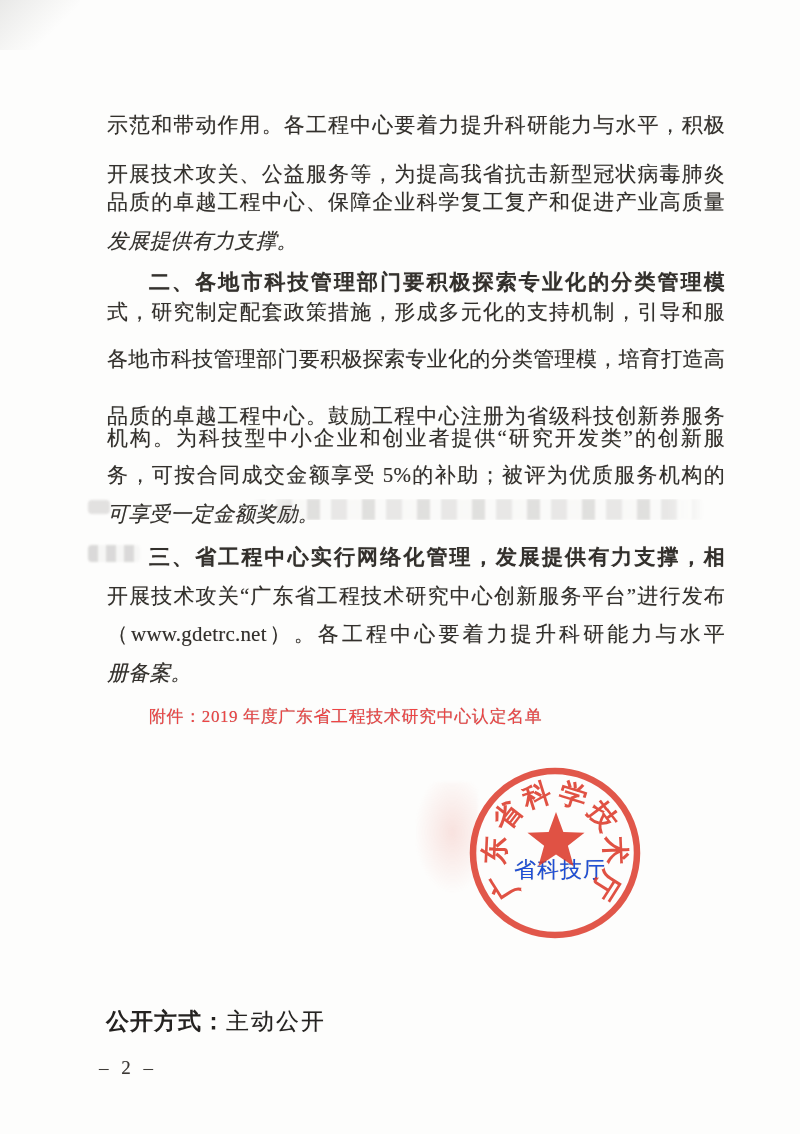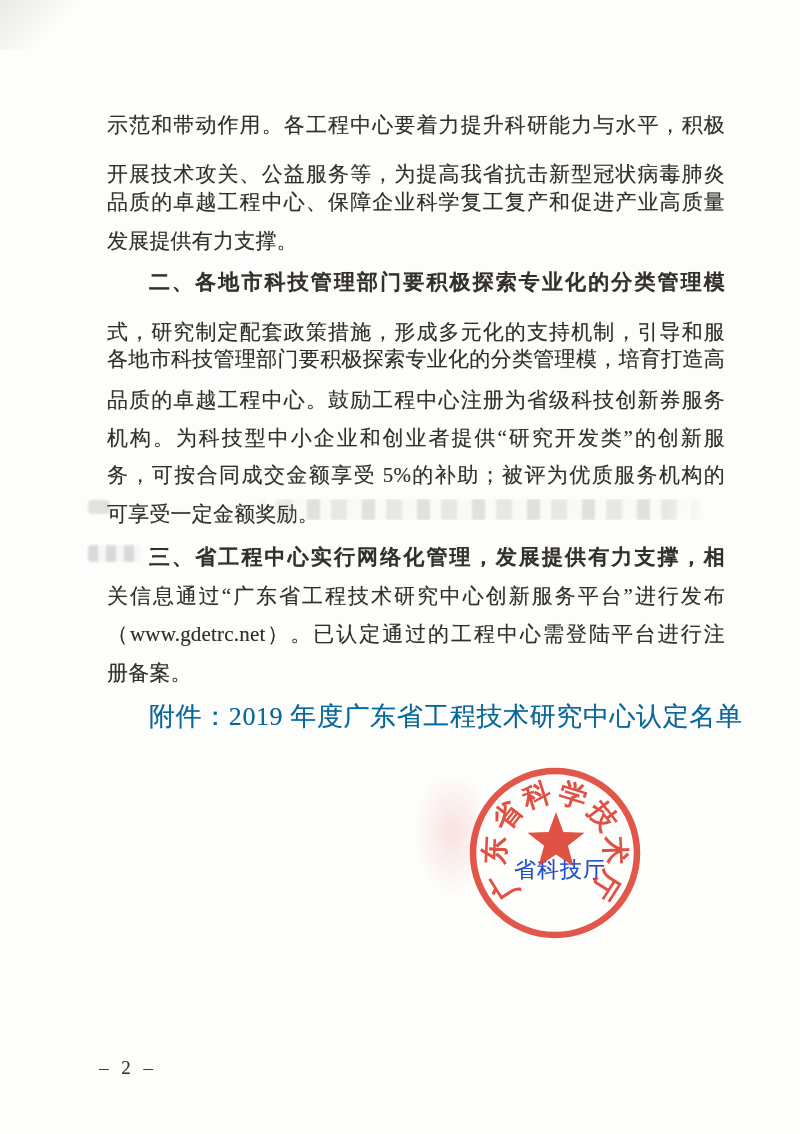--- a/index.html
+++ b/index.html
@@ -54,27 +54,27 @@
     height: 38.6px;
     line-height: 38.6px;
     font-size: 21px;
     letter-spacing: 0.2px;
     text-align: justify;
     text-align-last: justify;
     white-space: nowrap;
     color: #33302c;
     text-shadow: 0 0 0.7px rgba(51,48,44,0.45);
   }
-  .bl.lastline { text-align-last: left; white-space: normal; }
+  .bl.lastline { text-align-last: left; white-space: normal; font-style: italic; }
   .bl.firstline { padding-left: 42px; font-weight: bold; }
 
   .attach-line {
     position: absolute; left: 149px; top: 703px;
-    font-size: 26px; line-height: 27px; letter-spacing: 0.6px;
-    color: #0369a1; text-shadow: 0 0 0.7px rgba(51,48,44,0.45);
+    font-size: 17px; line-height: 27px; letter-spacing: 0.6px;
+    color: #ef4444; text-shadow: 0 0 0.7px rgba(51,48,44,0.45);
   }
 
   .signature {
     position: absolute; left: 514px; top: 856px;
     font-size: 22px; line-height: 28px; letter-spacing: 1px;
     color: #1d4ed8; text-shadow: 0 0 0.7px rgba(51,48,44,0.45);
     z-index: 2;
   }
   .sign-date {
     position: absolute; left: 462px; top: 894px;
@@ -120,36 +120,36 @@
 
   <div>
     <div class="bl" style="top:106px">示范和带动作用。各工程中心要着力提升科研能力与水平，积极</div>
     <div class="bl" style="top:155px">开展技术攻关、公益服务等，为提高我省抗击新型冠状病毒肺炎</div>
     <div class="bl" style="top:183.2px">品质的卓越工程中心、保障企业科学复工复产和促进产业高质量</div>
     <div class="bl lastline" style="top:221.8px">发展提供有力支撑。</div>
   </div>
 
   <div>
     <div class="bl firstline" style="top:263px">二、各地市科技管理部门要积极探索专业化的分类管理模</div>
-    <div class="bl" style="top:313px">式，研究制定配套政策措施，形成多元化的支持机制，引导和服</div>
+    <div class="bl" style="top:293px">式，研究制定配套政策措施，形成多元化的支持机制，引导和服</div>
     <div class="bl" style="top:340.2px">各地市科技管理部门要积极探索专业化的分类管理模，培育打造高</div>
-    <div class="bl" style="top:381px">品质的卓越工程中心。鼓励工程中心注册为省级科技创新券服务</div>
+    <div class="bl" style="top:397px">品质的卓越工程中心。鼓励工程中心注册为省级科技创新券服务</div>
     <div class="bl" style="top:419px">机构。为科技型中小企业和创业者提供“研究开发类”的创新服</div>
     <div class="bl" style="top:456px">务，可按合同成交金额享受 5%的补助；被评为优质服务机构的</div>
     <div class="bl lastline" style="top:494.6px">可享受一定金额奖励。</div>
   </div>
 
   <div class="smudge bleed-line"></div>
   <div class="smudge bleed-left1"></div>
   <div class="smudge bleed-left2"></div>
 
   <div>
     <div class="bl firstline" style="top:538px">三、省工程中心实行网络化管理，发展提供有力支撑，相</div>
-    <div class="bl" style="top:576.6px">关信息通过“广东省工程技术研究中心创新服务平台”进行发布</div>
-    <div class="bl" style="top:615.2px">（www.gdetrc.net）。已认定通过的工程中心需登陆平台进行注</div>
+    <div class="bl" style="top:576.6px">开展技术攻关“广东省工程技术研究中心创新服务平台”进行发布</div>
+    <div class="bl" style="top:615.2px">（www.gdetrc.net）。各工程中心要着力提升科研能力与水平</div>
     <div class="bl lastline" style="top:653.8px">册备案。</div>
   </div>
 
   <div class="attach-line">附件：2019 年度广东省工程技术研究中心认定名单</div>
 
   <div class="signature">省科技厅</div>
 
   <div class="smudge seal-residue"></div>
 
   <svg class="seal" viewBox="0 0 190 190" width="190" height="190" aria-hidden="true">
@@ -160,16 +160,19 @@
       <text x="95" y="44" transform="rotate(-87.5 95 95)">东</text>
       <text x="95" y="44" transform="rotate(-52.5 95 95)">省</text>
       <text x="95" y="44" transform="rotate(-17.5 95 95)">科</text>
       <text x="95" y="44" transform="rotate(17.5 95 95)">学</text>
       <text x="95" y="44" transform="rotate(52.5 95 95)">技</text>
       <text x="95" y="44" transform="rotate(87.5 95 95)">术</text>
       <text x="95" y="44" transform="rotate(122.5 95 95)">厅</text>
     </g>
   </svg>
 
+  <div class="footer-publicity">
+    <span class="label">公开方式：</span><span class="value">主动公开</span>
+  </div>
 
   <div class="page-number">– 2 –</div>
 
 </div>
 
 </body></html>

